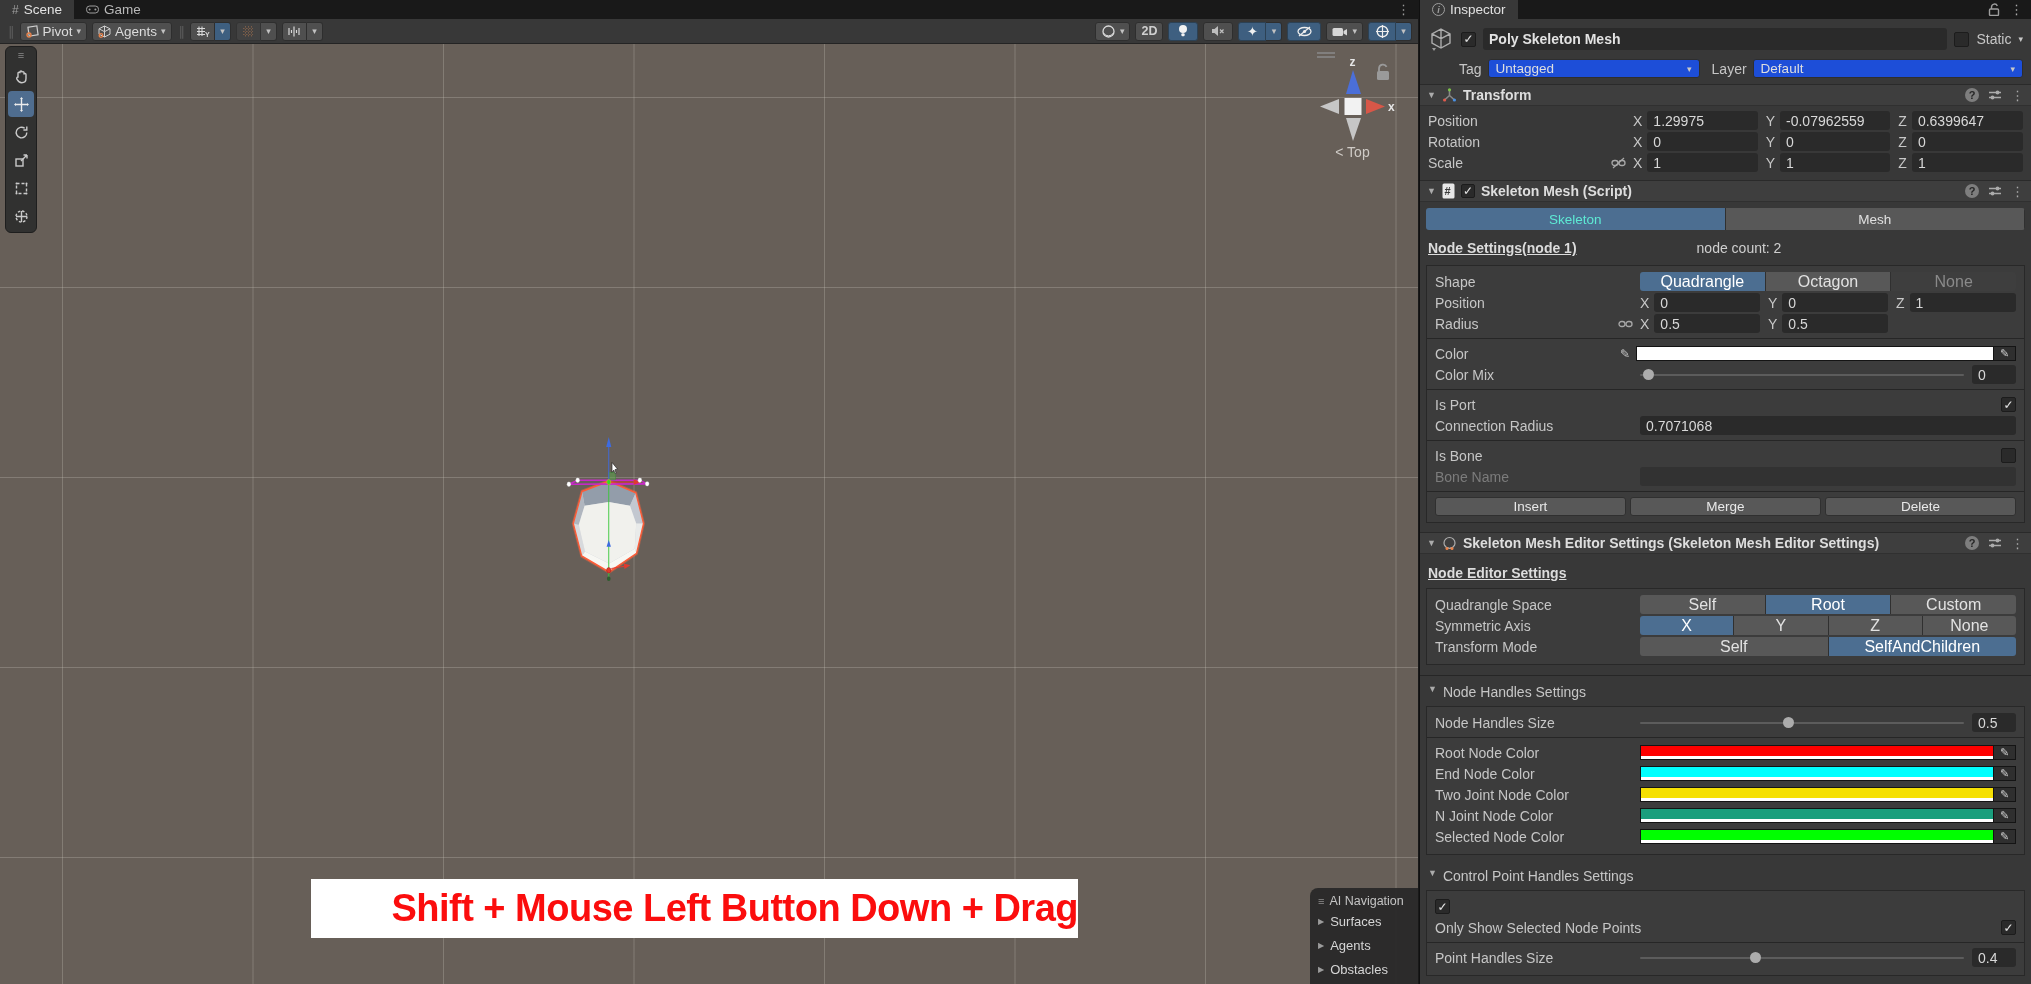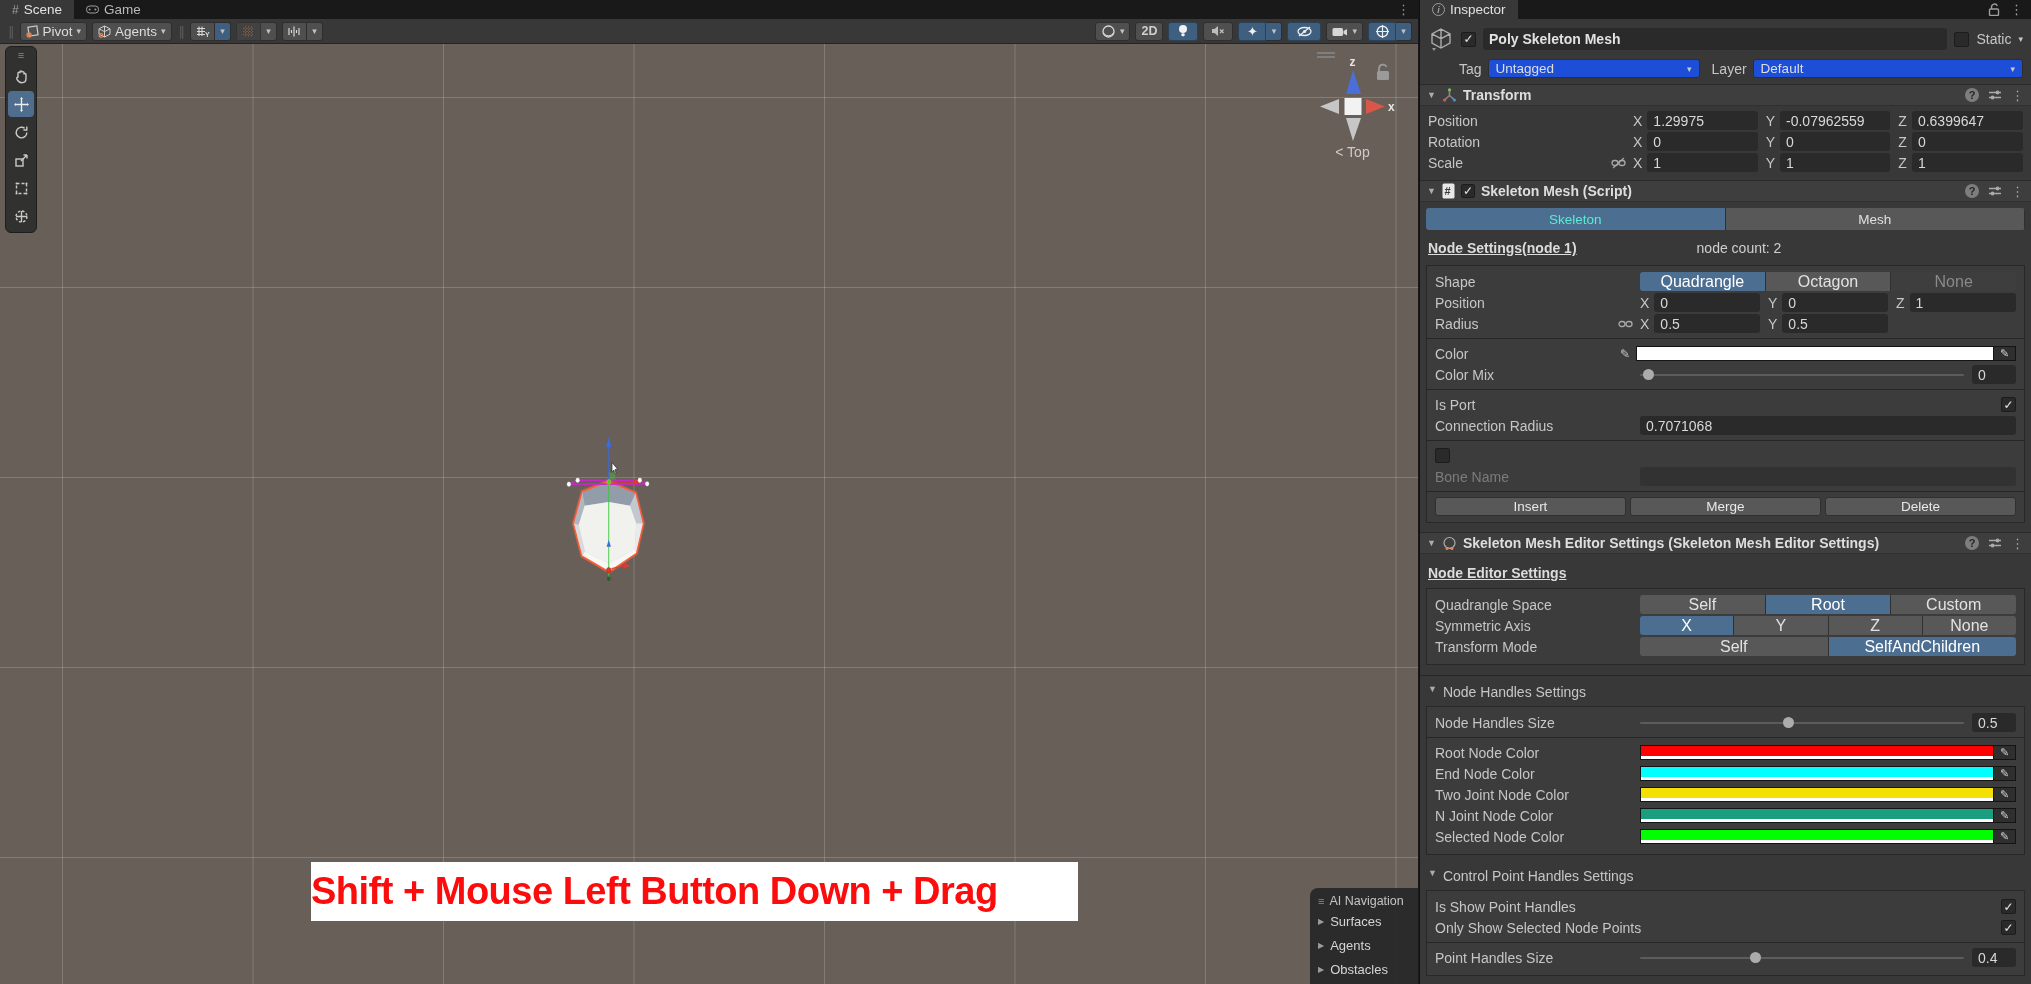--- a/index.html
+++ b/index.html
@@ -45,21 +45,21 @@
   .gizmo .view-label{position:absolute;left:0;right:0;top:96px;color:#CFCBC6;font-size:14px;}
 
   
   .ainav{position:absolute;right:0;bottom:0;width:108px;height:96px;background:#282828F0;border-radius:8px 0 0 0;padding:6px 8px;color:#D5D5D5;}
   .ainav .hdr{display:flex;align-items:center;gap:5px;font-size:12.5px;color:#C4C4C4;margin-bottom:6px;}
   .ainav .hdr .handle{color:#8F8F8F;font-size:11px;}
   .ainav .item{display:flex;align-items:center;gap:6px;font-size:13px;margin-bottom:9px;}
   .ainav .item .tri{font-size:8px;color:#9C9C9C;}
 
   
-  .caption{position:absolute;left:311px;top:818px;width:767px;height:59px;background:#FFFFFF;display:flex;align-items:center;justify-content:flex-start;}
+  .caption{position:absolute;left:311px;top:835px;width:767px;height:59px;background:#FFFFFF;display:flex;align-items:center;justify-content:flex-end;}
   .caption span{font-size:38px;font-weight:700;white-space:nowrap;letter-spacing:-.5px;}
 
   
   #inspector{position:absolute;left:1419px;top:0;width:612px;height:984px;background:#383838;border-left:1px solid #101010;overflow:hidden;}
   .insp-tabbar{height:19px;background:#191919;display:flex;align-items:center;}
   .insp-tab{height:19px;background:#383838;display:flex;align-items:center;gap:5px;padding:0 12px;color:#E0E0E0;font-size:13.5px;}
   .insp-right{margin-left:auto;display:flex;gap:10px;align-items:center;margin-right:8px;color:#9A9A9A;}
 
   .go-header{padding:4px 6px 6px;}
   .row{display:flex;align-items:center;height:19px;margin:2px 8px;}
@@ -569,20 +569,21 @@
       <div class="row">
         <span class="lbl" style="flex:1;">Is Port</span>
         <span class="cb">✓</span>
       </div>
       <div class="row">
         <span class="lbl">Connection Radius</span>
         <div class="fld grow">0.7071068</div>
       </div>
       <div class="gsep"></div>
       <div class="row">
+        <span class="lbl" style="flex:1;">Is Bone</span>
         <span class="cb" style="color:transparent;"></span>
       </div>
       <div class="row">
         <span class="lbl dim">Bone Name</span>
         <div class="fld grow" style="background:#323232;"></div>
       </div>
       <div class="gsep"></div>
       <div class="btnrow">
         <div class="ubtn">Insert</div>
         <div class="ubtn">Merge</div>
@@ -690,21 +691,20 @@
           </div>
       </div>
     </div>
 
     <div class="sechead" style="margin-top:13px;">
       <span class="fold">▼</span>
       <span>Control Point Handles Settings</span>
     </div>
     <div class="groupbox" style="margin-top:4px;">
       <div class="row">
-        <span class="lbl" style="flex:1;">Is Show Point Handles</span>
         <span class="cb">✓</span>
       </div>
       <div class="row">
         <span class="lbl" style="flex:1;">Only Show Selected Node Points</span>
         <span class="cb">✓</span>
       </div>
       <div class="gsep"></div>
       <div class="row">
         <span class="lbl">Point Handles Size</span>
         <div class="slider">

